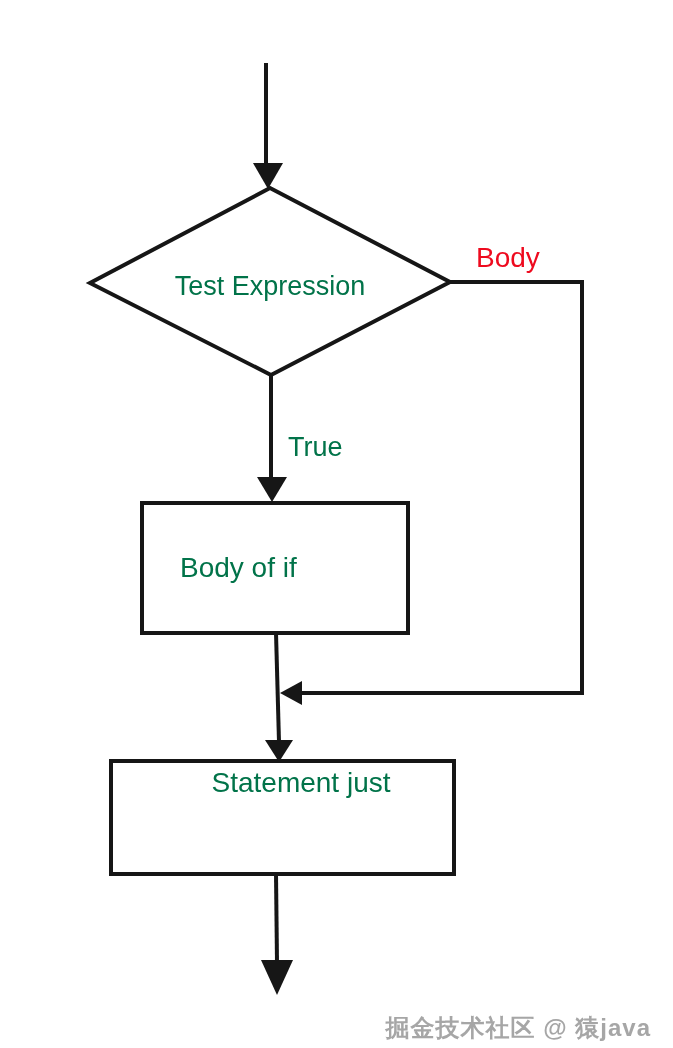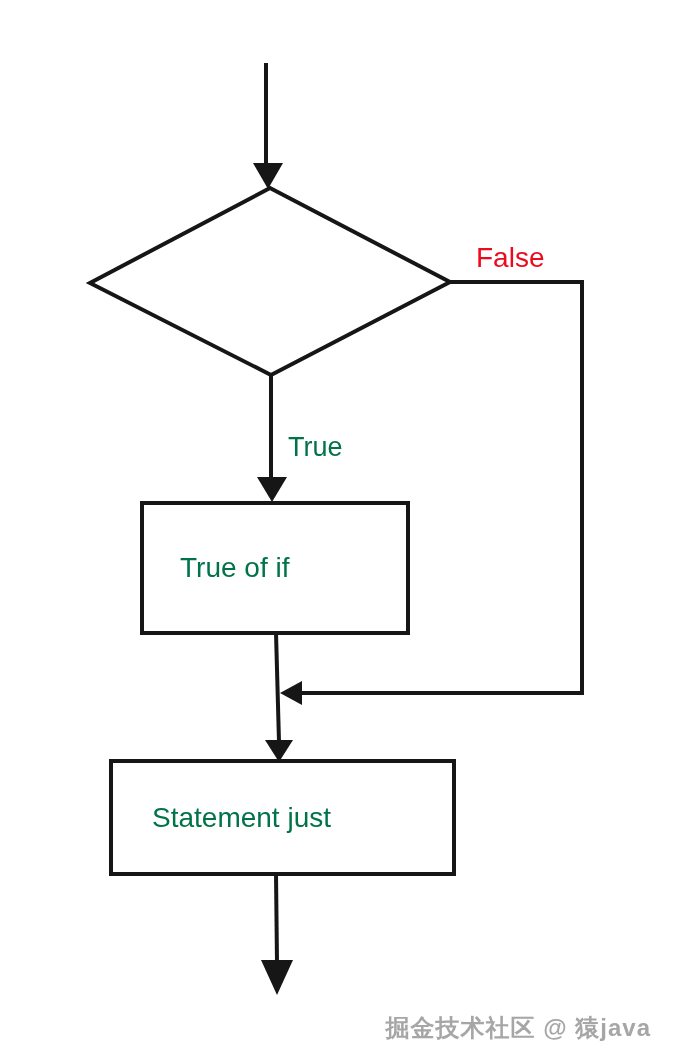--- a/index.html
+++ b/index.html
@@ -61,21 +61,20 @@
     padding-left: 34px;
     box-sizing: border-box;
     font-size: 28px;
   }
   .statement-label {
     left: 115px;
     top: 765px;
     width: 335px;
     height: 105px;
     display: flex;
-    flex-direction: column;
     justify-content: center;
     padding-left: 37px;
     box-sizing: border-box;
     font-size: 28px;
     line-height: 1.25;
   }
   .watermark {
     position: absolute;
     right: 22px;
     top: 996px;
@@ -109,27 +108,28 @@
 
     <line x1="276" y1="633" x2="279" y2="742" stroke="#161616" stroke-width="4"></line>
     <polygon points="265,740 293,740 279,762" fill="#161616"></polygon>
 
     <rect x="111" y="761" width="343" height="113" fill="#ffffff" stroke="#161616" stroke-width="4"></rect>
 
     <line x1="276" y1="874" x2="277" y2="963" stroke="#161616" stroke-width="4"></line>
     <polygon points="261,960 293,960 277,995" fill="#161616"></polygon>
   </svg>
 
+  <div class="lbl lbl-green decision-label">Test Expression</div>
 
-  <div class="lbl lbl-red false-label">False</div>
+  <div class="lbl lbl-red false-label">Body</div>
 
   <div class="lbl lbl-green true-label">True</div>
 
   <div class="lbl lbl-green body-label">
-    <span>True of if</span>
+    <span>Body of if</span>
   </div>
 
   <div class="lbl lbl-green statement-label">
     <span>Statement just</span>
   </div>
 
   <div class="watermark">掘金技术社区 @ 猿java</div>
 
 </div>
 

